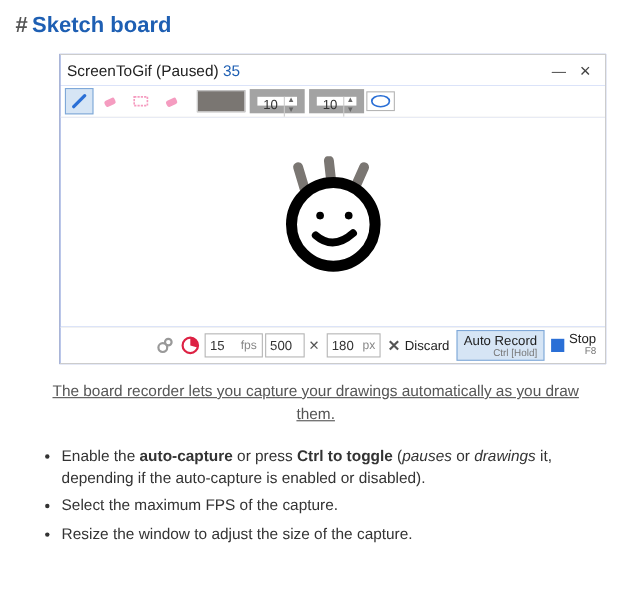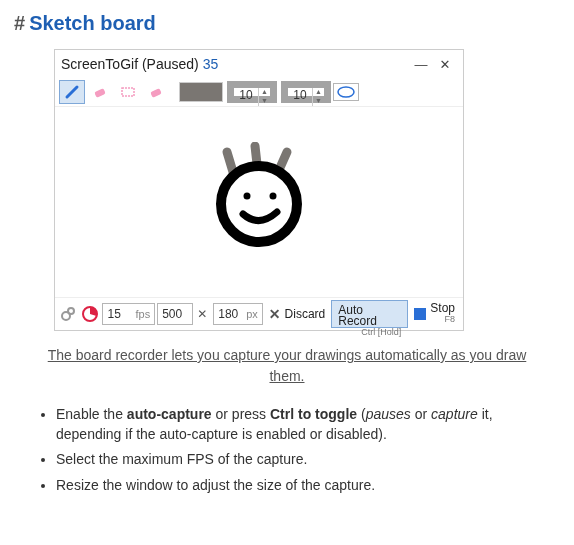--- a/index.html
+++ b/index.html
@@ -14,21 +14,21 @@
   }
   .h1 {
     font-size: 20px;
     font-weight: 600;
     color: #1e5fb3;
     margin: 2px 0 14px 0;
   }
   .hash { color: #555; margin-right: 4px; }
   .window-wrap {
     margin-left: 40px;
-    width: 410px;
+    width: 497px;
     border: 1px solid #ccc;
     background: #1d4ed8;
   }
   .titlebar {
     display: flex;
     align-items: center;
     height: 28px;
     padding: 0 6px;
     background: #fff;
   }
@@ -255,17 +255,17 @@
         <span class="act-sub">F8</span>
       </div>
     </div>
   </div>
 </div>
 
 <div class="caption">The board recorder lets you capture your drawings automatically as you draw them.</div>
 
 <ul class="tips">
   <li>
-    <span>Enable the </span><span class="b">auto-capture</span><span> or press </span><span class="b">Ctrl to toggle</span><span> (</span><span class="i">pauses</span><span> or </span><span class="i">capture</span><span> it, depending if the auto-capture is enabled or disabled).</span>
+    <span>Enable the </span><span class="b">auto-capture</span><span> or press </span><span class="b">Ctrl to toggle</span><span> (</span><span class="i">pauses</span><span> or </span><span class="i">drawings</span><span> it, depending if the auto-capture is enabled or disabled).</span>
   </li>
   <li>Select the maximum FPS of the capture.</li>
   <li>Resize the window to adjust the size of the capture.</li>
 </ul>
 
 </body></html>

